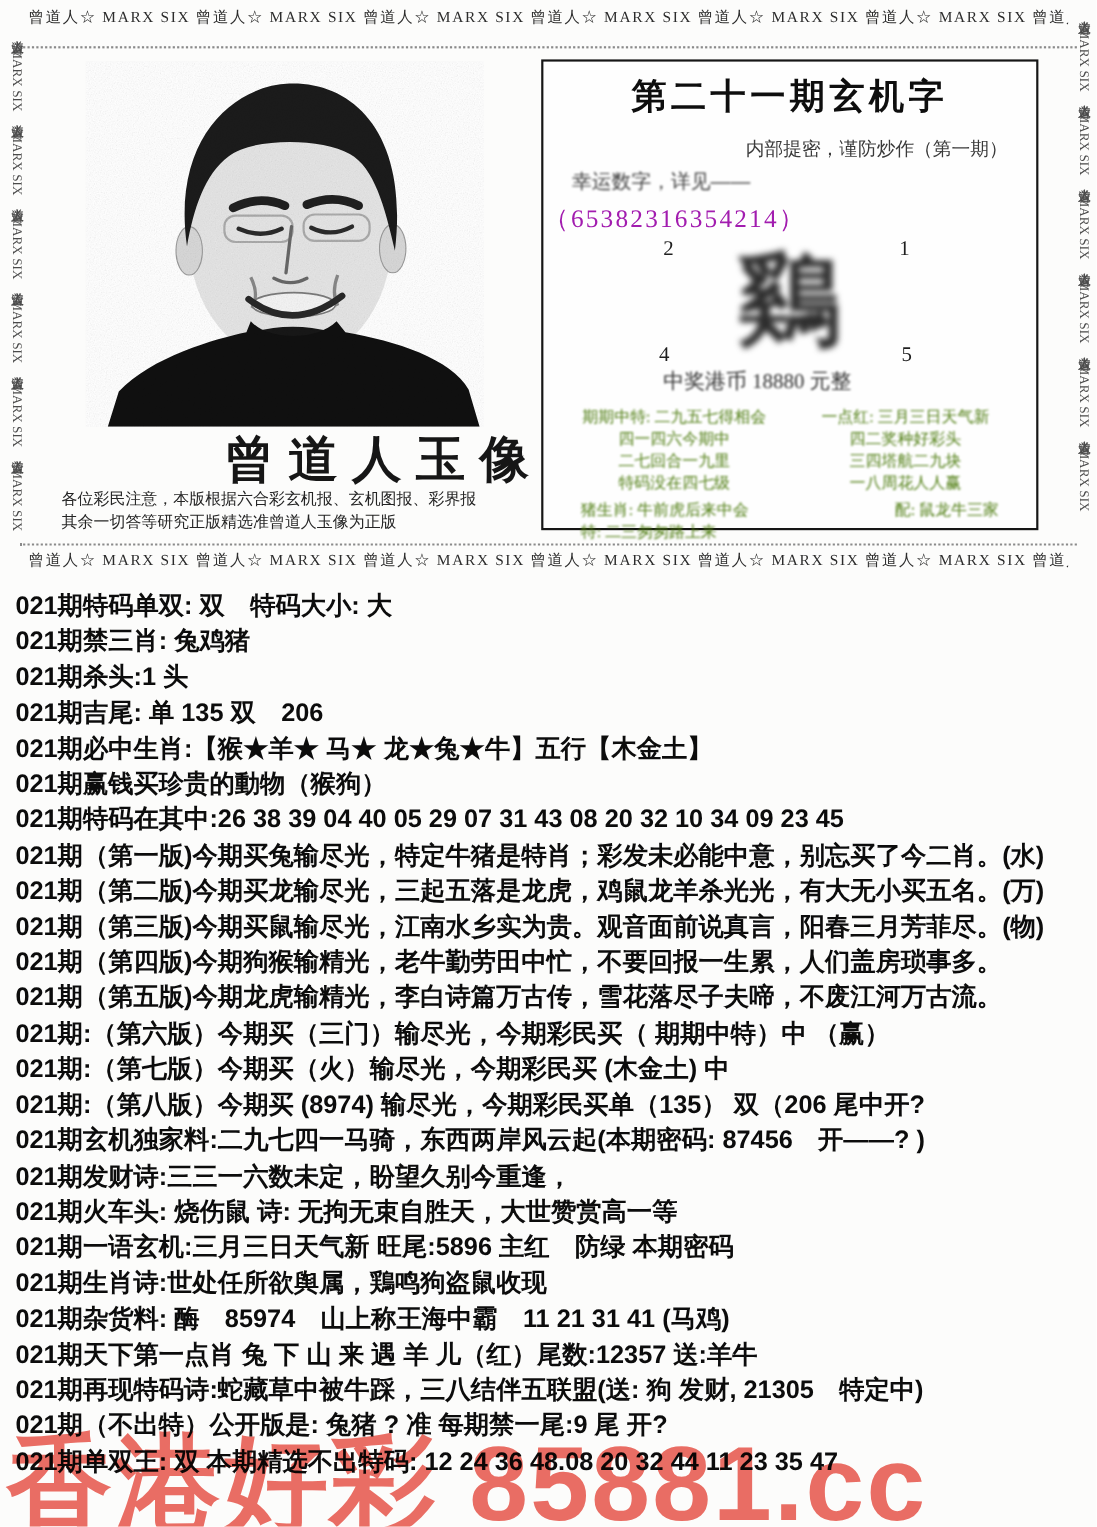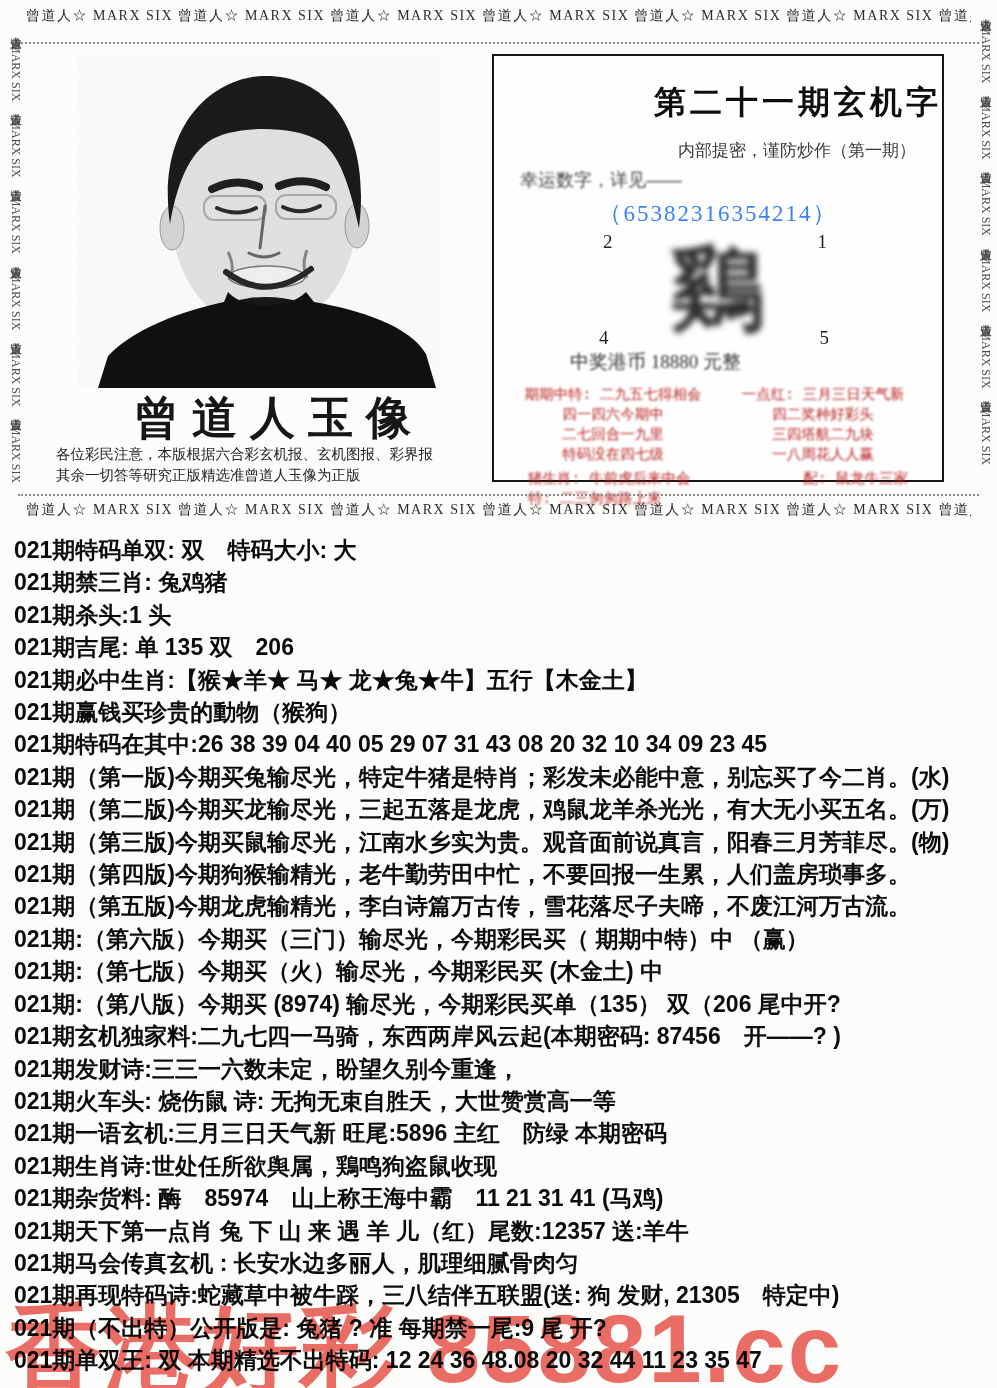--- a/index.html
+++ b/index.html
@@ -16,50 +16,50 @@
   .wavy-top{top:42px}
   .wavy-bottom{top:494px}
   .side{position:absolute;width:22px;overflow:hidden;writing-mode:vertical-rl;
         white-space:nowrap;font-family:"Liberation Serif",serif;font-size:12px;
         color:#4a4a4a;filter:blur(0.45px)}
   .side-left{left:2px;top:28px;height:475px}
   .side-right{right:3px;top:10px;height:500px}
   
   .photo{position:absolute;left:78px;top:56px;width:362px;height:332px}
   .photo svg{filter:grayscale(1) contrast(1.04)}
-  .caption{position:absolute;left:64px;top:388px;width:430px;text-align:center;
+  .caption{position:absolute;left:64px;top:388px;width:430px;text-align:right;
            font-family:"DejaVu Serif",serif;font-weight:bold;font-size:45px;
            letter-spacing:13px;color:#161616;filter:blur(0.6px);white-space:nowrap}
   .notes{position:absolute;left:56px;top:444px;width:438px}
   .note-line{font-family:"Liberation Serif",serif;font-size:14.5px;line-height:21px;
              color:#242424;filter:blur(0.55px);white-space:nowrap}
   
   .panel{position:absolute;left:492px;top:54px;width:452px;height:428px;
          border:2px solid #161616;background:#fefefe}
-  .panel-title{margin-top:25px;text-align:right;font-size:32px;font-weight:bold;
+  .panel-title{margin-top:10px;text-align:center;font-size:32px;font-weight:bold;
                letter-spacing:4px;color:#0e0e0e}
   .panel-subrow{display:flex;justify-content:flex-end;padding:0 26px;
                 margin-top:14px;font-size:17px;color:#3a3a3a;filter:blur(0.7px)}
   .panel-line2{padding:0 26px;margin-top:6px;font-size:18px;color:#3d3d3d;filter:blur(0.8px)}
-  .panel-code{text-align:center;margin-top:6px;font-size:23px;letter-spacing:2px;
-              font-family:"Liberation Serif",serif;color:#3b82f6}
+  .panel-code{text-align:left;margin-top:6px;font-size:23px;letter-spacing:2px;
+              font-family:"Liberation Serif",serif;color:#a21caf}
   .glyph-box{position:relative;width:270px;height:118px;margin:2px auto 0;text-align:center}
   .glyph{display:inline-block;font-size:92px;line-height:114px;font-weight:bold;
          color:#2d2d2d;filter:blur(3px)}
   .gnum{position:absolute;font-size:19px;font-family:"Liberation Serif",serif;color:#1f1f1f}
   .gnum.tl{left:20px;top:0}
   .gnum.tr{right:26px;top:0}
   .gnum.bl{left:16px;bottom:0}
   .gnum.br{right:24px;bottom:0}
-  .panel-price{padding-left:76px;font-size:19px;font-family:"Liberation Serif",serif;
+  .panel-price{padding-left:109px;font-size:19px;font-family:"Liberation Serif",serif;
                color:#303030;filter:blur(0.8px);white-space:nowrap}
   .panel-cols{display:flex;justify-content:space-between;padding:0 18px;margin-top:10px}
   .pcol{width:49%;text-align:center}
-  .pline{font-size:14.5px;line-height:20px;color:#b91c1c;filter:blur(0.9px);
-         font-family:Liberation Mono, monospace;white-space:nowrap}
+  .pline{font-size:14.5px;line-height:20px;color:#4d7c0f;filter:blur(0.9px);
+         font-family:Liberation Serif, serif;white-space:nowrap}
   .panel-foot{display:flex;justify-content:space-between;padding:0 34px;margin-top:4px}
   
   .body-lines{position:absolute;left:14px;top:534px;width:980px}
   .bline{font-size:23px;font-weight:bold;line-height:32.4px;white-space:nowrap;
          color:#0c0c0c;overflow:hidden}
   
   .watermark{position:absolute;left:6px;top:1286px;font-size:96px;font-weight:bold;
              white-space:nowrap;letter-spacing:2px;opacity:0.8;mix-blend-mode:multiply}
 </style>
 </head>
@@ -182,21 +182,20 @@
       <div class="bline">021期:（第六版）今期买（三门）输尽光，今期彩民买（ 期期中特）中 （赢）</div>
       <div class="bline">021期:（第七版）今期买（火）输尽光，今期彩民买 (木金土) 中</div>
       <div class="bline">021期:（第八版）今期买 (8974) 输尽光，今期彩民买单（135） 双（206 尾中开?</div>
       <div class="bline">021期玄机独家料:二九七四一马骑，东西两岸风云起(本期密码: 87456　开——? )</div>
       <div class="bline">021期发财诗:三三一六数未定，盼望久别今重逢，</div>
       <div class="bline">021期火车头: 烧伤鼠 诗: 无拘无束自胜天，大世赞赏高一等</div>
       <div class="bline">021期一语玄机:三月三日天气新 旺尾:5896 主红　防绿 本期密码</div>
       <div class="bline">021期生肖诗:世处任所欲舆属，鶏鸣狗盗鼠收现</div>
       <div class="bline">021期杂货料: 酶　85974　山上称王海中霸　11 21 31 41 (马鸡)</div>
       <div class="bline">021期天下第一点肖 兔 下 山 来 遇 羊 儿（红）尾数:12357 送:羊牛</div>
-      <div class="bline">021期马会传真玄机 : 长安水边多丽人，肌理细腻骨肉匀</div>
       <div class="bline">021期再现特码诗:蛇藏草中被牛踩，三八结伴五联盟(送: 狗 发财, 21305　特定中)</div>
       <div class="bline">021期（不出特）公开版是: 兔猪 ? 准 每期禁一尾:9 尾 开?</div>
       <div class="bline">021期单双王: 双 本期精选不出特码: 12 24 36 48.08 20 32 44 11 23 35 47</div>
     </div>
 
   <div class="watermark" style="color: rgb(232, 74, 62);">香港好彩 85881.cc</div>
 
 </div>
 
 </body></html>

